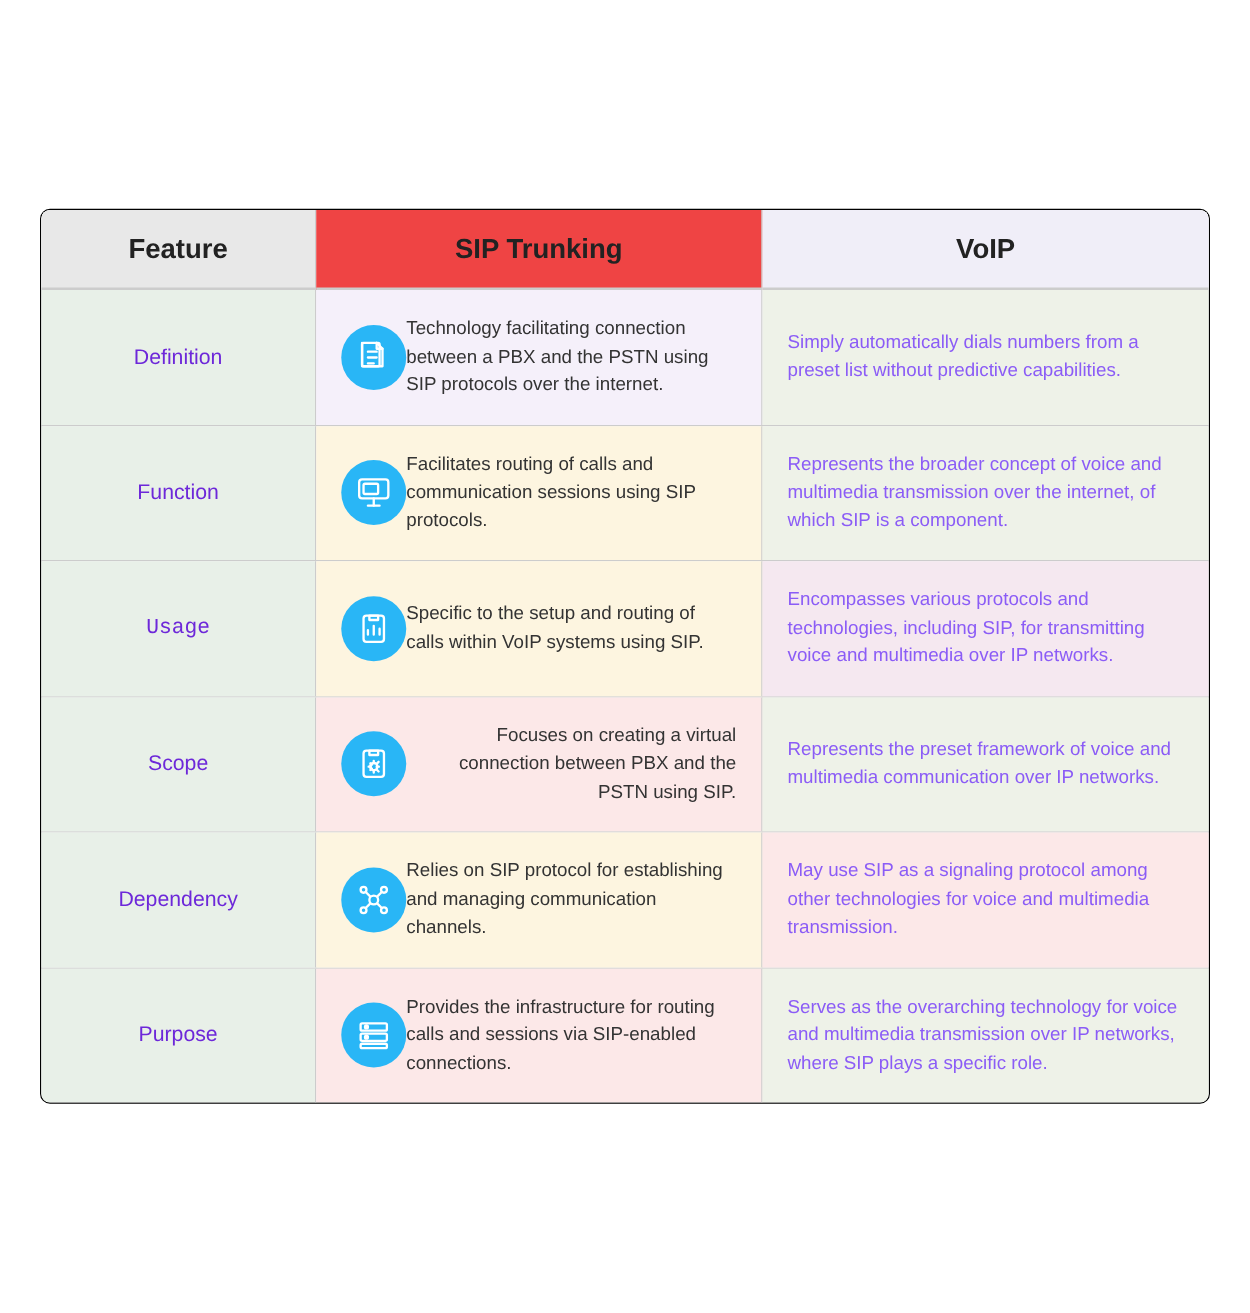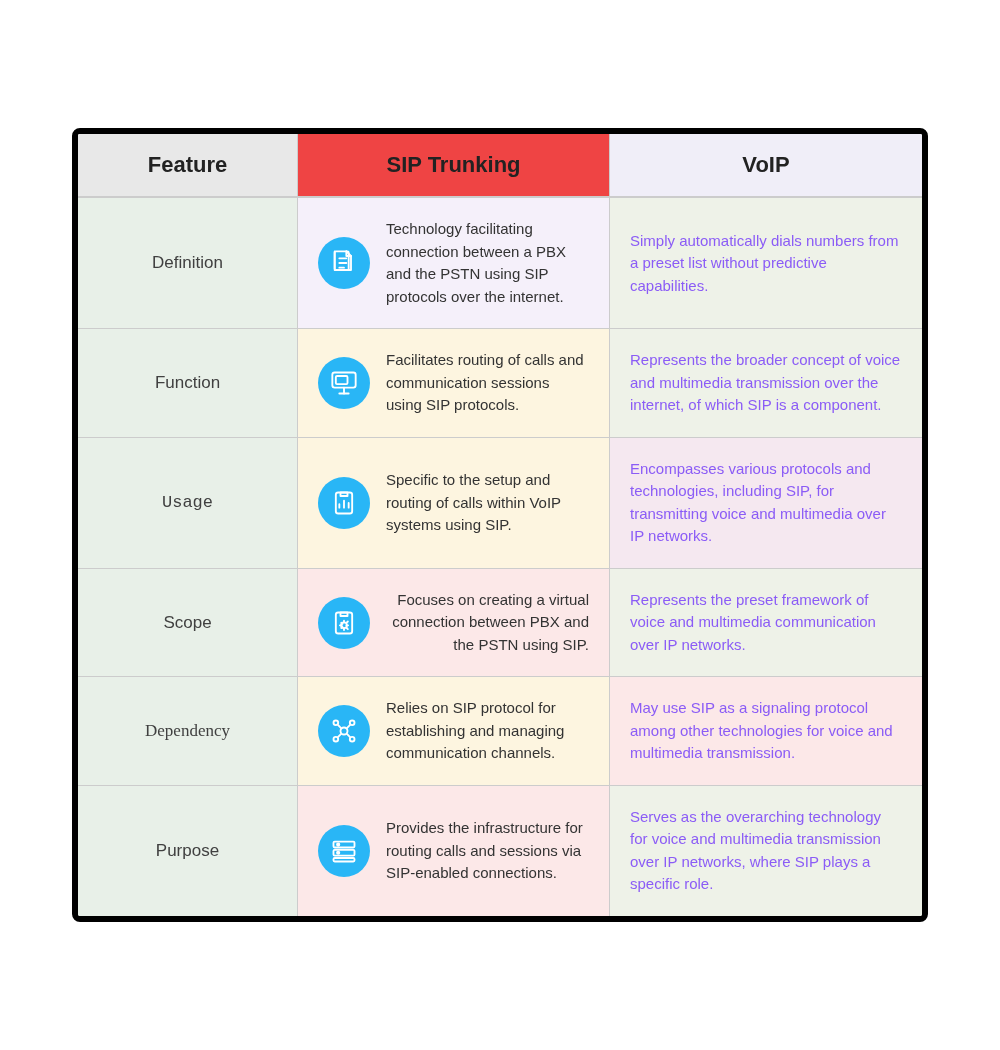--- a/index.html
+++ b/index.html
@@ -7,24 +7,24 @@
       font-family: Arial, sans-serif;
       background: #fff;
       width: 1000px;
       min-height: 1050px;
       display: flex;
       align-items: center;
       justify-content: center;
       padding: 20px;
     }
     .table-container {
-      width: 856px;
+      width: 936px;
       border-radius: 8px;
       overflow: hidden;
-      border: 6px solid #000000;
+      border: 1px solid #000000;
     }
     .table-header {
       display: grid;
       grid-template-columns: 220px 1fr 1fr;
       background: #fff;
     }
     .header-cell {
       padding: 18px 16px;
       text-align: center;
       font-size: 22px;
@@ -46,29 +46,28 @@
     .table-row:last-child { border-bottom: none; }
 
     .feature-cell {
       padding: 20px 16px;
       display: flex;
       flex-direction: column;
       align-items: center;
       justify-content: center;
       font-size: 17px;
       font-weight: 400;
-      color: #404040;
+      color: #6d28d9;
       border-right: 1px solid #ccc;
       text-align: center;
     }
     .sip-cell {
       padding: 20px 20px;
       display: flex;
       align-items: center;
-      gap: 16px;
       border-right: 1px solid #ccc;
       font-size: 15px;
       color: #333;
       line-height: 1.5;
     }
     .voip-cell {
       padding: 20px 20px;
       font-size: 15px;
       color: #8b5cf6;
       line-height: 1.5;
@@ -86,21 +85,21 @@
     .row-function .voip-cell { background: #eef2e8; }
 
     .row-usage .feature-cell { background: #e8f0e8; font-family: Liberation Mono, monospace; }
     .row-usage .sip-cell { background: #fdf5e0; }
     .row-usage .voip-cell { background: #f5e8f0; }
 
     .row-scope .feature-cell { background: #e8f0e8; }
     .row-scope .sip-cell { background: #fce8e8; text-align: right; }
     .row-scope .voip-cell { background: #eef2e8; }
 
-    .row-dependency .feature-cell { background: #e8f0e8; font-family: Liberation Serif, serif; }
+    .row-dependency .feature-cell { background: #e8f0e8; }
     .row-dependency .sip-cell { background: #fdf5e0; }
     .row-dependency .voip-cell { background: #fce8e8; }
 
     .row-purpose .feature-cell { background: #e8f0e8; }
     .row-purpose .sip-cell { background: #fce8e8; }
     .row-purpose .voip-cell { background: #eef2e8; }
 
     
     .icon-circle {
       width: 52px;

